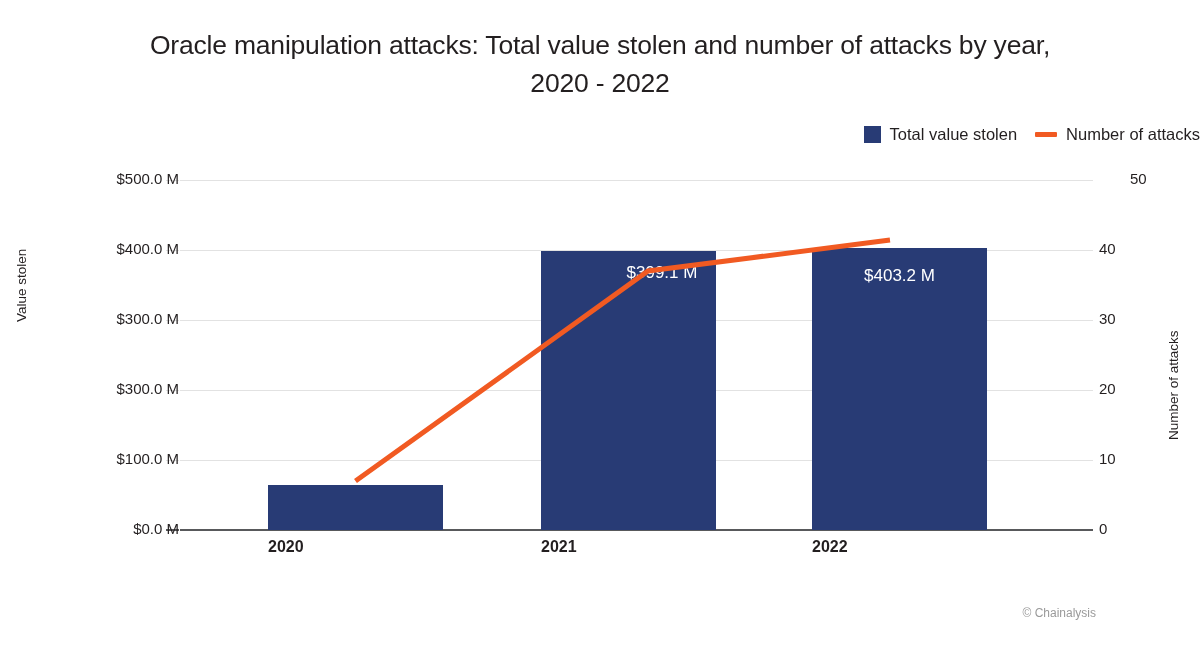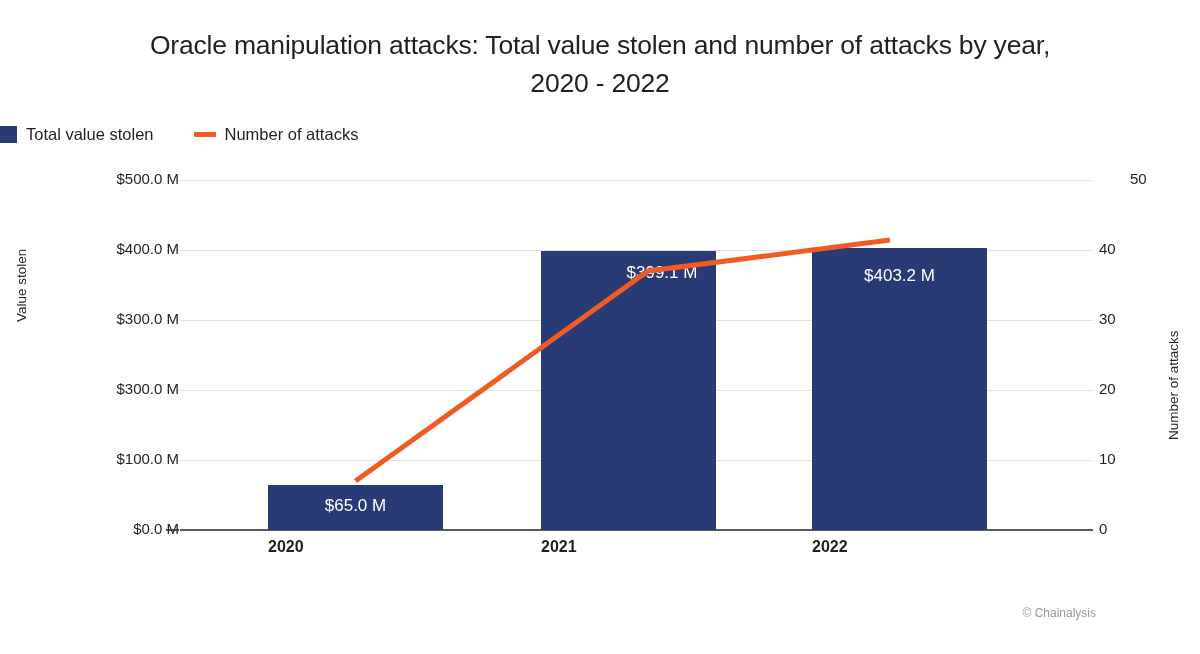--- a/index.html
+++ b/index.html
@@ -20,21 +20,21 @@
     font-size:26.5px;
     line-height:38px;
     font-weight:400;
     letter-spacing:-0.2px;
     color:#231f20;
   }
 
   
   .legend{
     position:absolute;top:125px;left:0;width:1200px;
-    display:flex;justify-content:flex-start;align-items:center;gap:40px;
+    display:flex;justify-content:flex-end;align-items:center;gap:18px;
     font-size:16.5px;color:#231f20;
   }
   .legend-item{display:flex;align-items:center;gap:9px;}
   .swatch-bar{width:17px;height:17px;background:#283B75;display:block;}
   .swatch-line{width:22px;height:5.5px;background:#F15A22;display:block;border-radius:1px;}
 
   
   .plot{
     position:absolute;
     left:180px;top:180px;
@@ -152,21 +152,20 @@
     <div class="tick-right" style="top:70px;"></div>
     <div class="tick-right" style="top:140px;"></div>
     <div class="tick-right" style="top:210px;"></div>
     <div class="tick-right" style="top:280px;"></div>
     <div class="tick-right zero" style="top:349px;"></div>
 
     <div class="bar" style="left:88px;  width:175px; bottom:0; height:45.5px;"></div>
     <div class="bar" style="left:361px; width:175px; bottom:0; height:279.4px;"></div>
     <div class="bar" style="left:632px; width:175px; bottom:0; height:282.2px;"></div>
 
-    <div class="bar-label" style="left:88px;  width:175px; top:316px;">$65.0 M</div>
     <div class="bar-label" style="left:346px; width:200px; top:83px;margin-left:36px;">$399.1 M</div>
     <div class="bar-label" style="left:632px; width:175px; top:86px;">$403.2 M</div>
   </div>
 
   <svg class="line-svg" viewBox="0 0 900 350" preserveAspectRatio="none">
     <polyline points="175.5,301 468,91 710,60" fill="none" stroke="#F15A22" stroke-width="5" stroke-linecap="butt" stroke-linejoin="miter"></polyline>
   </svg>
 
   <div class="ytick-left" style="top:170px;">$500.0 M</div>
   <div class="ytick-left" style="top:240px;">$400.0 M</div>

